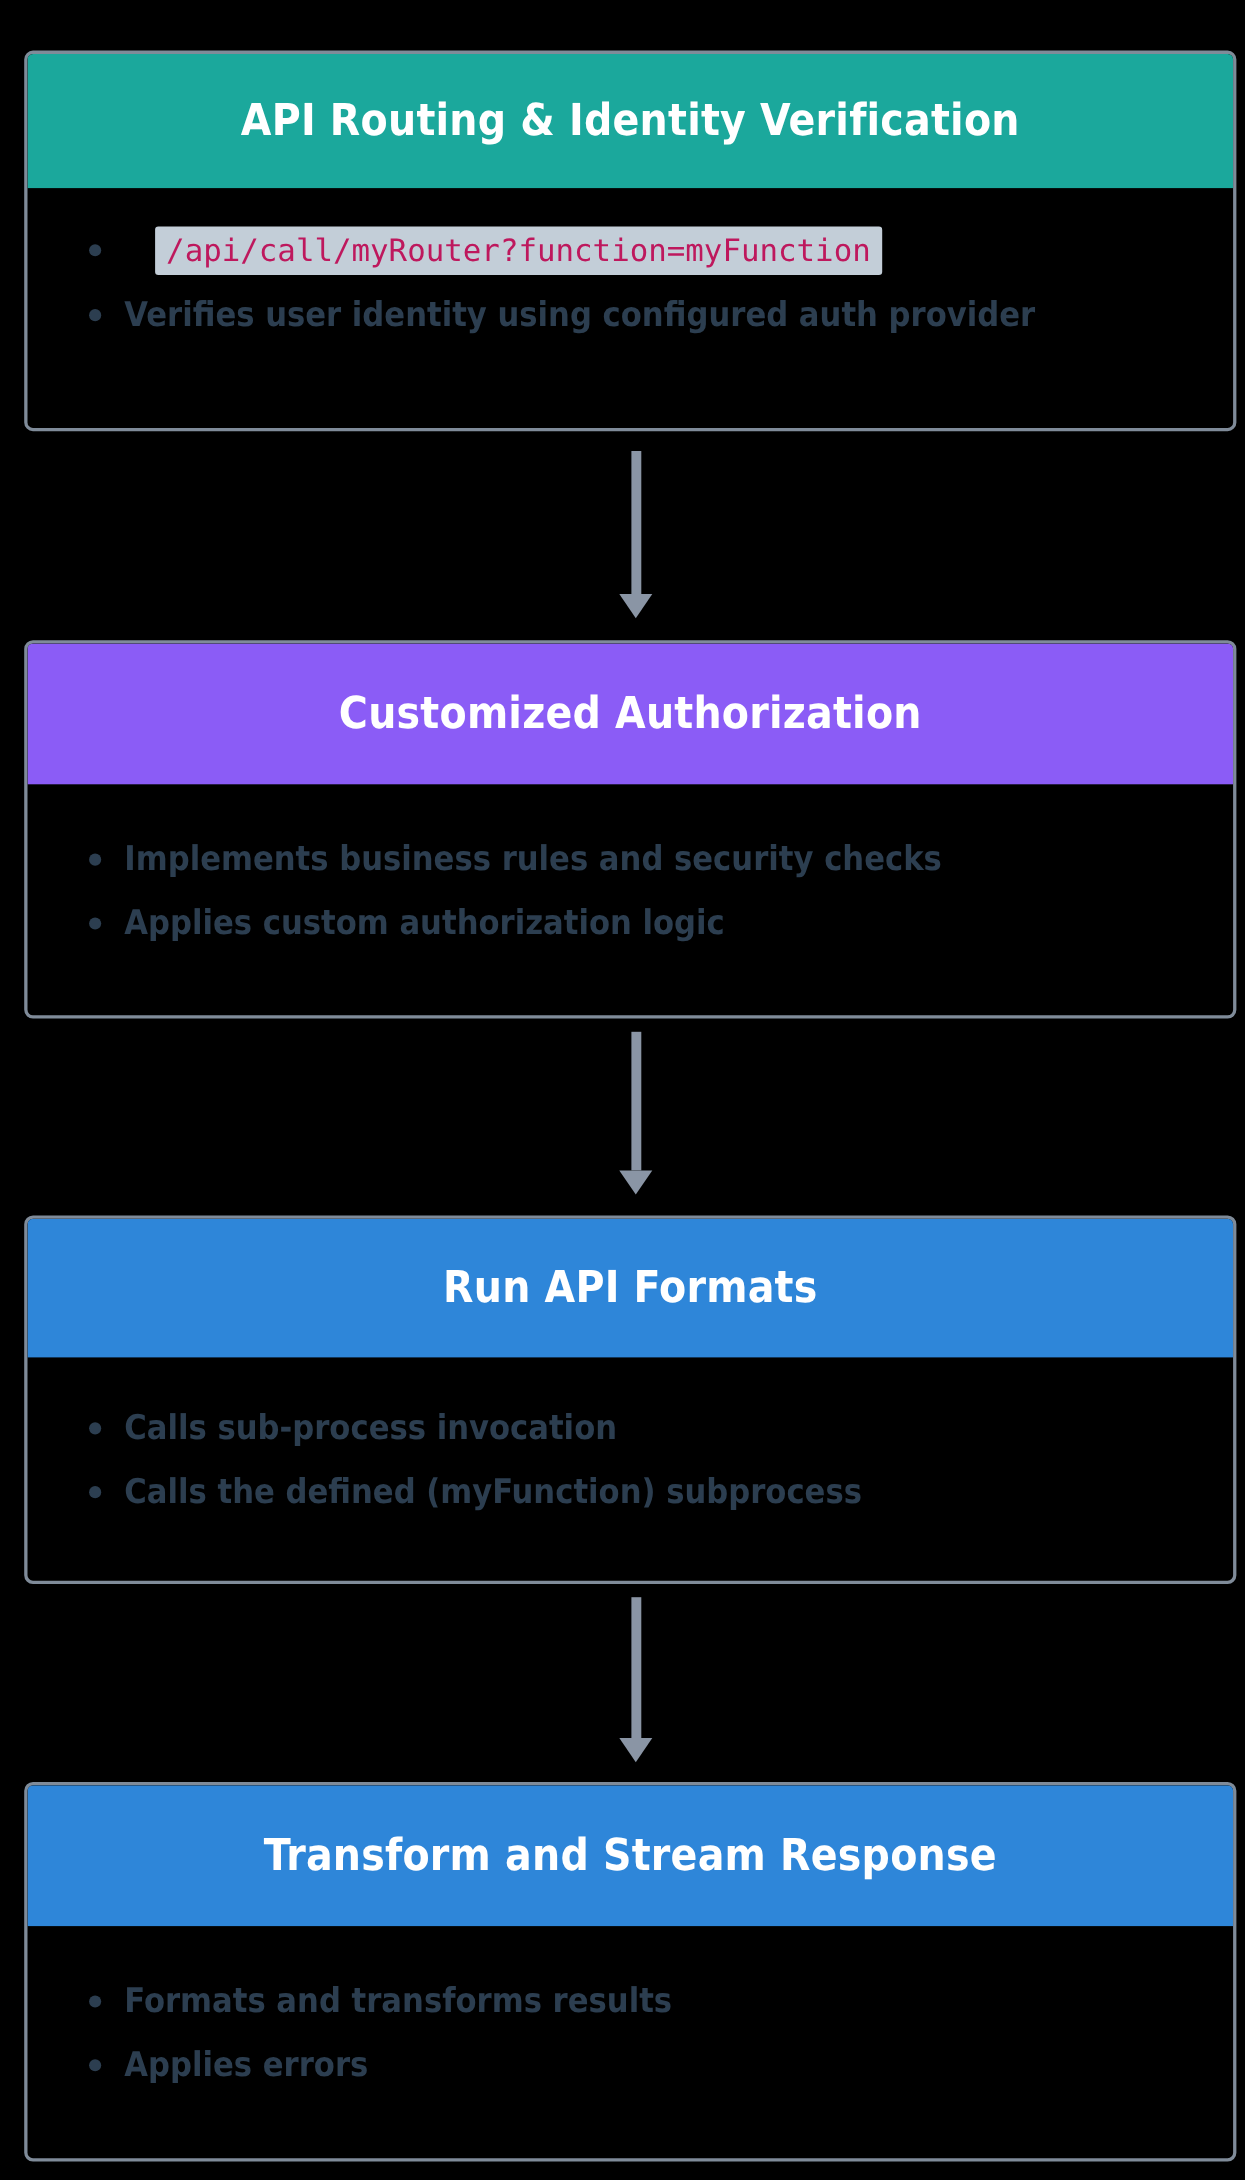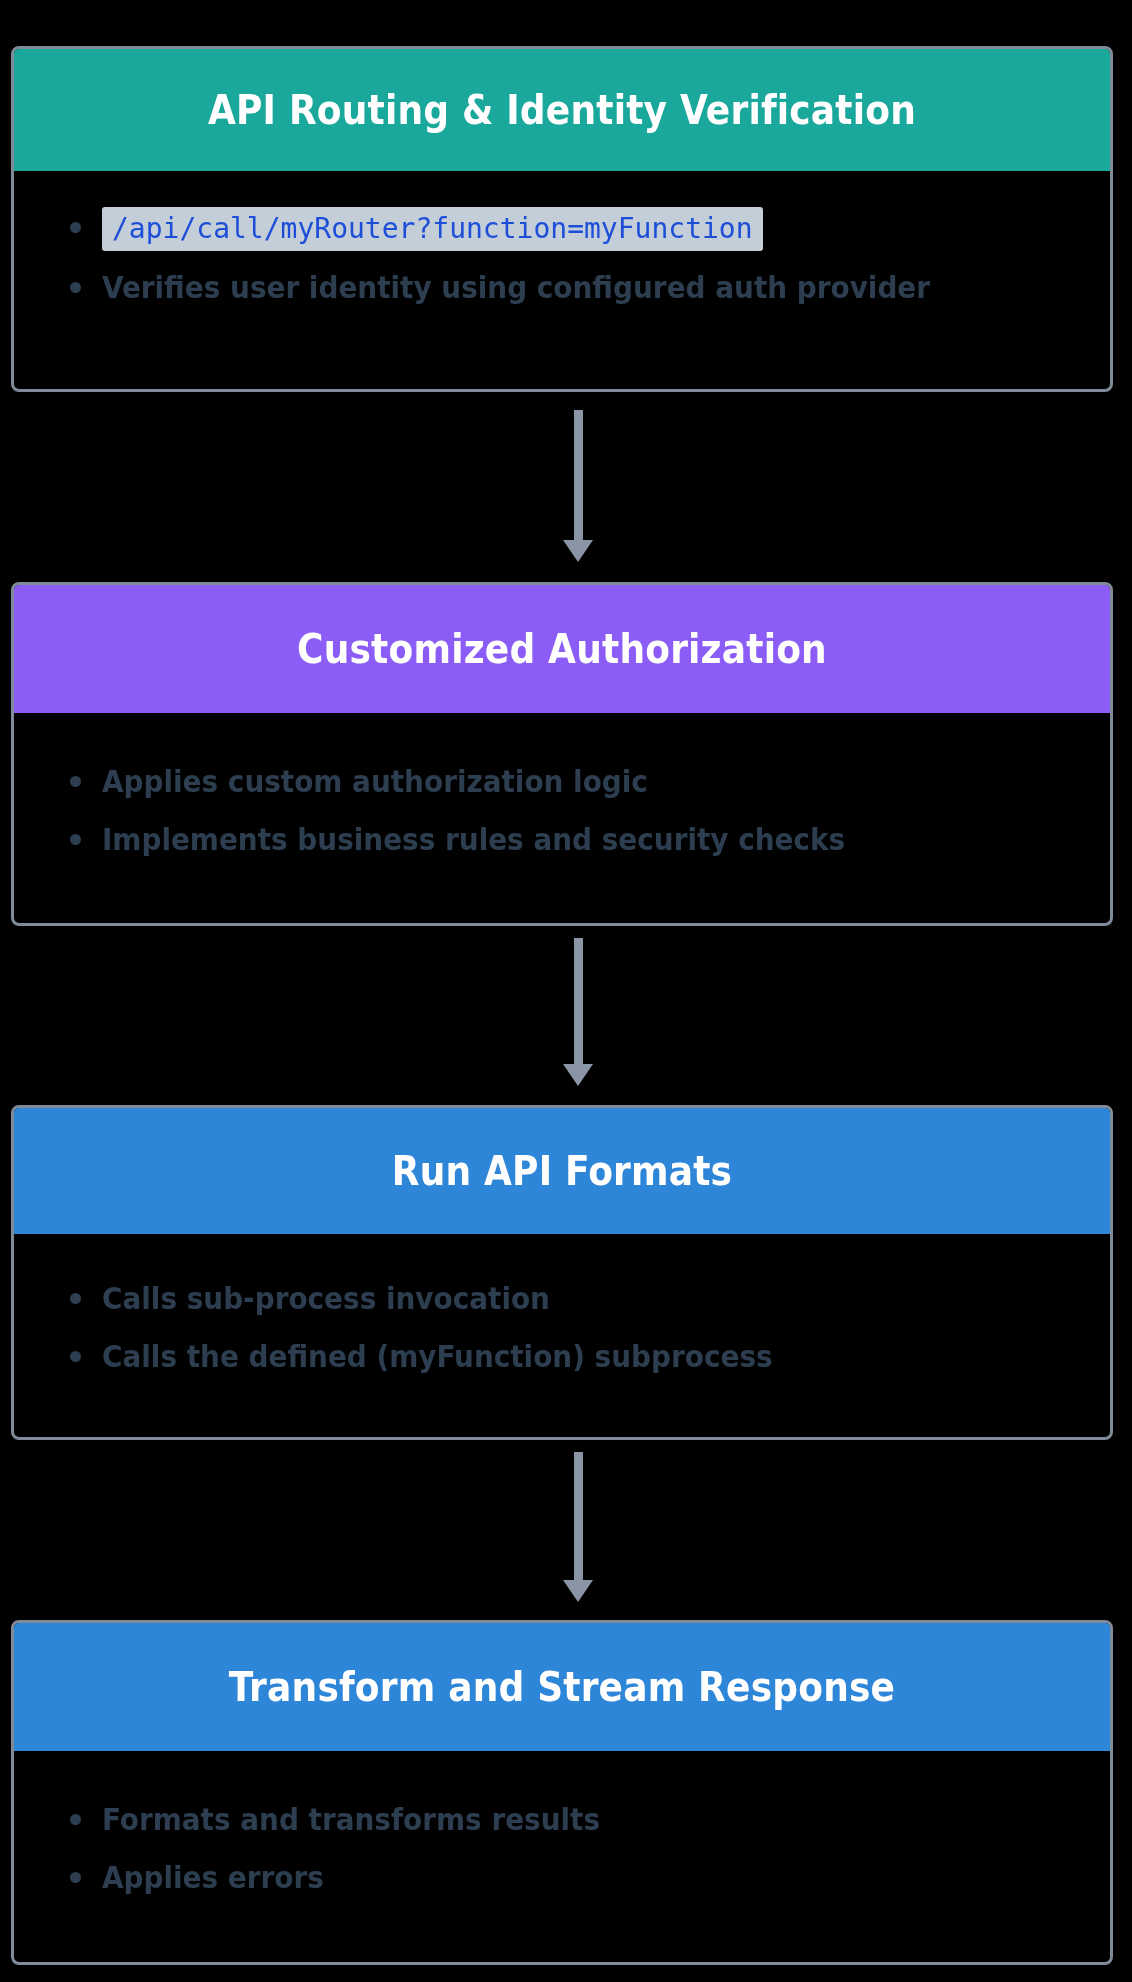--- a/index.html
+++ b/index.html
@@ -3,21 +3,21 @@
 <meta charset="utf-8">
 <style>
   html,body{margin:0;padding:0;background:#000;}
   body{
     width:1132px;height:1982px;position:relative;overflow:hidden;
     font-family:"DejaVu Sans","Liberation Sans",sans-serif;
   }
   .flow{position:absolute;left:0;top:0;width:1132px;height:1982px;}
 
   .card{
-    position:absolute;left:11px;width:1102px;
+    position:absolute;left:22px;width:1102px;
     border:3px solid #7f8b99;
     border-radius:8px;
     background:#000;
     box-sizing:border-box;
     overflow:hidden;
   }
   .card-header{
     width:100%;
     display:flex;align-items:center;justify-content:center;
     box-sizing:border-box;
@@ -50,28 +50,29 @@
   ul.bullets li::before{
     content:"";
     position:absolute;
     left:26px;top:17px;
     width:11px;height:11px;border-radius:50%;
     background:#2c3e50;
   }
   code.chip{
     display:inline-block;
     background:#c3ced8;
-    color:#1d4ed8;
+    color:#be185d;
     font-family:"DejaVu Sans Mono","Liberation Mono",monospace;
     font-size:28px;
     font-weight:400;
     padding:4px 10px 5px 10px;
     border-radius:3px;
     line-height:1.25;
     letter-spacing:0px;
+    margin-left:28px;
   }
   li.has-chip{padding-left:52px;margin-bottom:8px;}
   li.has-chip::before{left:26px;top:20px;}
 
   
   .arrow{position:absolute;width:40px;}
   .arrow .shaft{
     position:absolute;left:16px;top:0;width:9px;background:#8a95a5;
   }
   .arrow .head{
@@ -101,22 +102,22 @@
 
   <div class="arrow" style="left:558px;top:410px;height:152px;">
     <div class="shaft" style="height:130px;"></div>
     <div class="head" style="top:130px;"></div>
   </div>
 
   <div class="card" id="card-1" style="top:582px;height:344px;">
     <div class="card-header" style="height: 128px; background: #8b5cf6;">Customized Authorization</div>
     <div class="card-body" style="padding-top:46px;">
       <ul class="bullets">
+        <li>Implements business rules and security checks</li>
         <li>Applies custom authorization logic</li>
-        <li>Implements business rules and security checks</li>
       </ul>
     </div>
   </div>
 
   <div class="arrow" style="left:558px;top:938px;height:148px;">
     <div class="shaft" style="height:126px;"></div>
     <div class="head" style="top:126px;"></div>
   </div>
 
   <div class="card" id="card-2" style="top:1105px;height:335px;">

